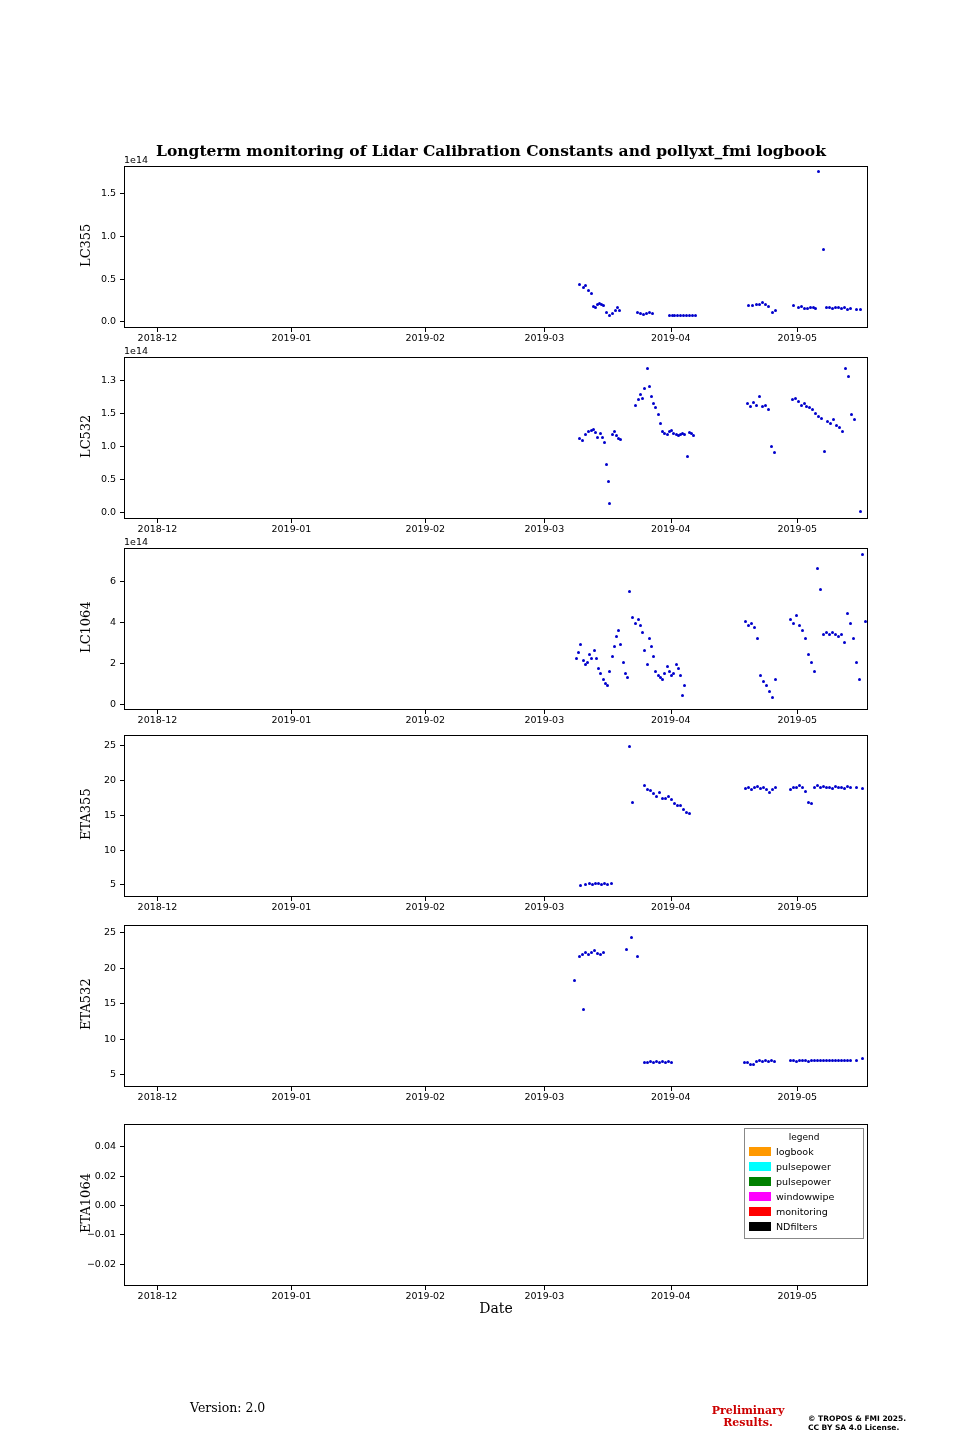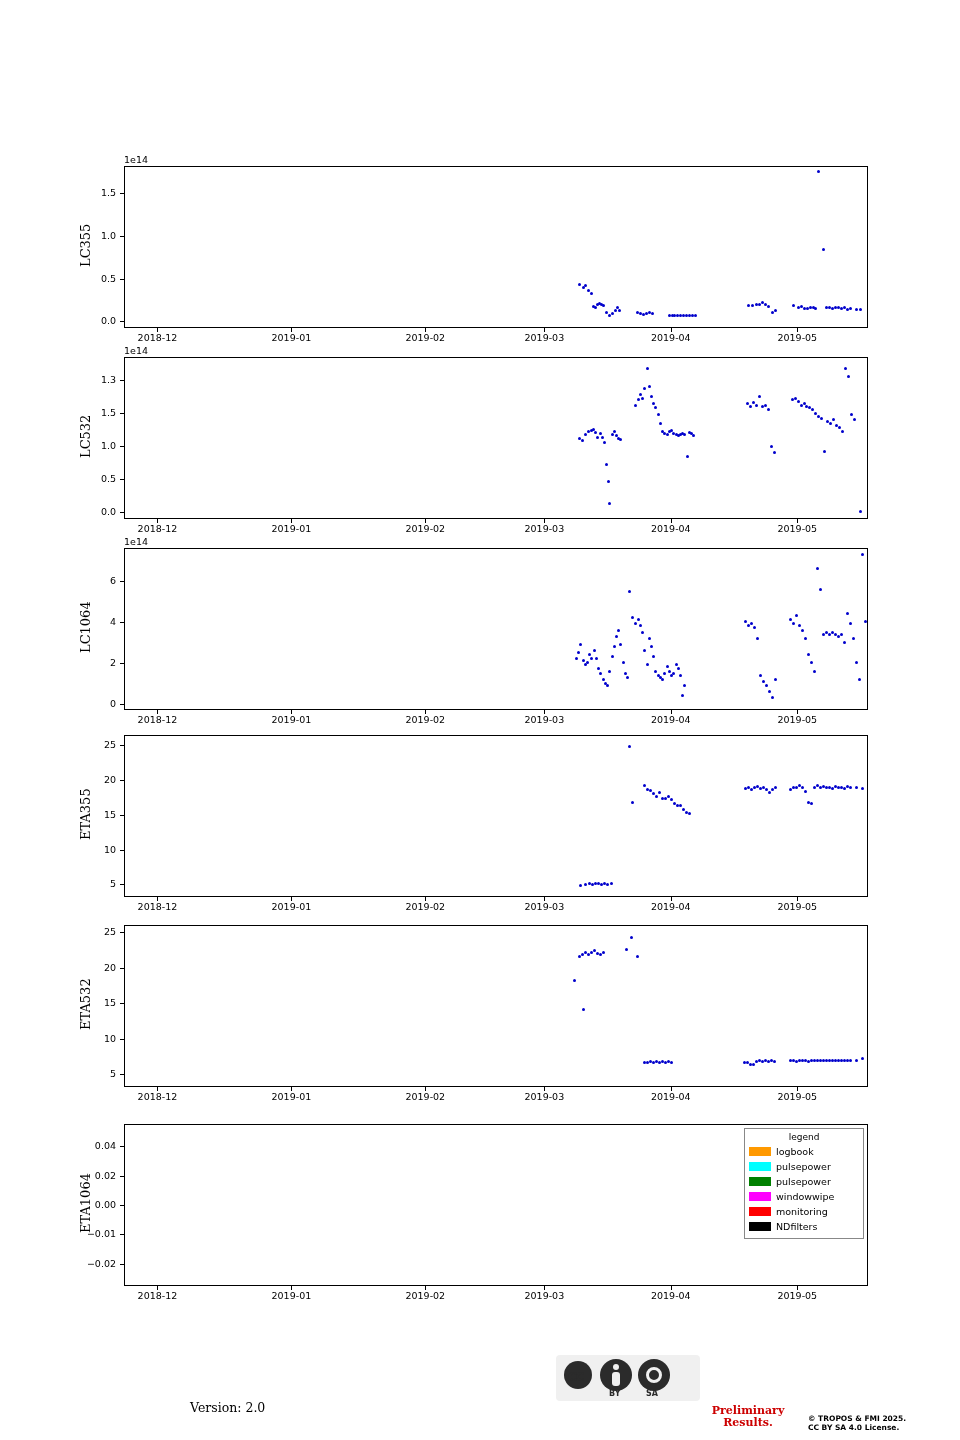--- a/index.html
+++ b/index.html
@@ -23,20 +23,21 @@
   .ccdisc{position:absolute;border-radius:50%;background:#2b2b2b;}
   .cctxt{position:absolute;color:#2b2b2b;font-weight:bold;font-size:9px;}
   #prelim{position:absolute;left:703px;top:1405px;width:90px;text-align:center;color:#cc0000;font-weight:bold;font-size:11px;font-family:"DejaVu Serif",serif;line-height:12px;}
   #copyright{position:absolute;left:808px;top:1414px;font-size:7.5px;font-weight:bold;line-height:9px;font-family:"DejaVu Sans",sans-serif;}
 </style>
 </head>
 <body>
 
 <div class="page">
 
+  <div id="title">Longterm monitoring of Lidar Calibration Constants and pollyxt_fmi logbook</div>
 
   <div id="plots">
       <div class="panel" style="top: 166px; height: 162px;"></div>
       <div class="exp" style="left: 124px; top: 154px;">1e14</div>
       <div class="ylab" style="left: 78px; top: 267px;">LC355</div>
       <div class="ytick" style="left: 82px; top: 315.179px;">0.0</div>
       <div style="position: absolute; left: 120px; top: 321.179px; width: 4px; height: 1px; background: rgb(0, 0, 0);"></div>
       <div class="ytick" style="left: 82px; top: 272.547px;">0.5</div>
       <div style="position: absolute; left: 120px; top: 278.547px; width: 4px; height: 1px; background: rgb(0, 0, 0);"></div>
       <div class="ytick" style="left: 82px; top: 229.916px;">1.0</div>
@@ -518,20 +519,21 @@
       <div class="xtick" style="left: 390.32px; top: 1290px;">2019-02</div>
       <div style="position: absolute; left: 425.32px; top: 1286px; width: 1px; height: 4px; background: rgb(0, 0, 0);"></div>
       <div class="xtick" style="left: 509.36px; top: 1290px;">2019-03</div>
       <div style="position: absolute; left: 544.36px; top: 1286px; width: 1px; height: 4px; background: rgb(0, 0, 0);"></div>
       <div class="xtick" style="left: 635.84px; top: 1290px;">2019-04</div>
       <div style="position: absolute; left: 670.84px; top: 1286px; width: 1px; height: 4px; background: rgb(0, 0, 0);"></div>
       <div class="xtick" style="left: 762.32px; top: 1290px;">2019-05</div>
       <div style="position: absolute; left: 797.32px; top: 1286px; width: 1px; height: 4px; background: rgb(0, 0, 0);"></div>
     </div>
 
+  <div id="xaxislabel">Date</div>
 
   <div id="legendbox">
     <div class="legtitle">legend</div>
     <div id="legendrows">
         <div class="legrow">
           <span class="legsw" style="background: rgb(255, 153, 0);"></span>
           <span class="leglab">logbook</span>
         </div>
         <div class="legrow">
           <span class="legsw" style="background: rgb(0, 255, 255);"></span>
@@ -551,31 +553,20 @@
         </div>
         <div class="legrow">
           <span class="legsw" style="background: rgb(0, 0, 0);"></span>
           <span class="leglab">NDfilters</span>
         </div>
       </div>
   </div>
 
   <div id="version">Version: 2.0</div>
 
-  <div id="ccbox">
-    <div class="ccdisc" style="left:8px;top:6px;width:28px;height:28px;"></div>
-    <div class="cctxt" style="left:12px;top:15px;font-size:12px;letter-spacing:-1px;">CC</div>
-    <div class="ccdisc" style="left:44px;top:4px;width:32px;height:32px;"></div>
-    <div style="position:absolute;left:57px;top:9px;width:6px;height:6px;border-radius:50%;background:#f0f0f0;"></div>
-    <div style="position:absolute;left:56px;top:17px;width:8px;height:14px;border-radius:3px;background:#f0f0f0;"></div>
-    <div class="ccdisc" style="left:82px;top:4px;width:32px;height:32px;"></div>
-    <div style="position:absolute;left:90px;top:12px;width:16px;height:16px;border-radius:50%;border:3px solid #f0f0f0;box-sizing:border-box;"></div>
-    <div class="cctxt" style="left:53px;top:34px;font-size:8px;">BY</div>
-    <div class="cctxt" style="left:90px;top:34px;font-size:8px;">SA</div>
-  </div>
 
   <div id="prelim">
     <div>Preliminary</div>
     <div>Results.</div>
   </div>
 
   <div id="copyright">
     <div>© TROPOS &amp; FMI 2025.</div>
     <div>CC BY SA 4.0 License.</div>
   </div>

